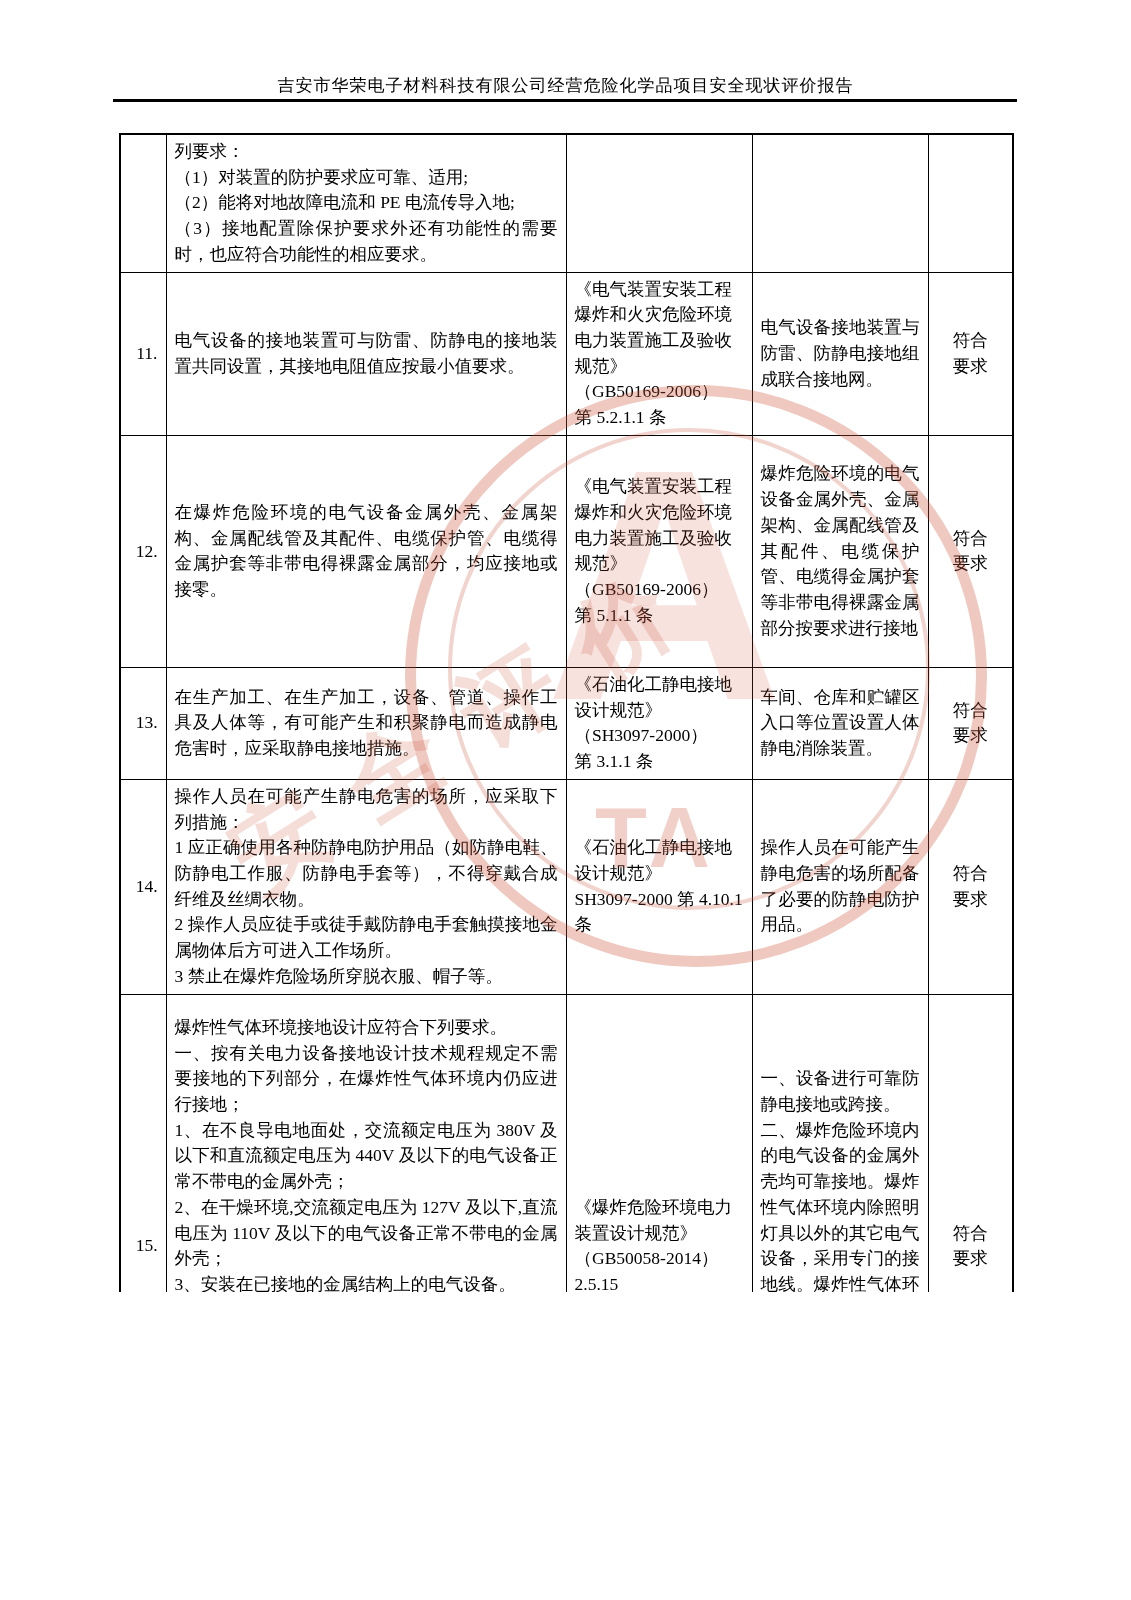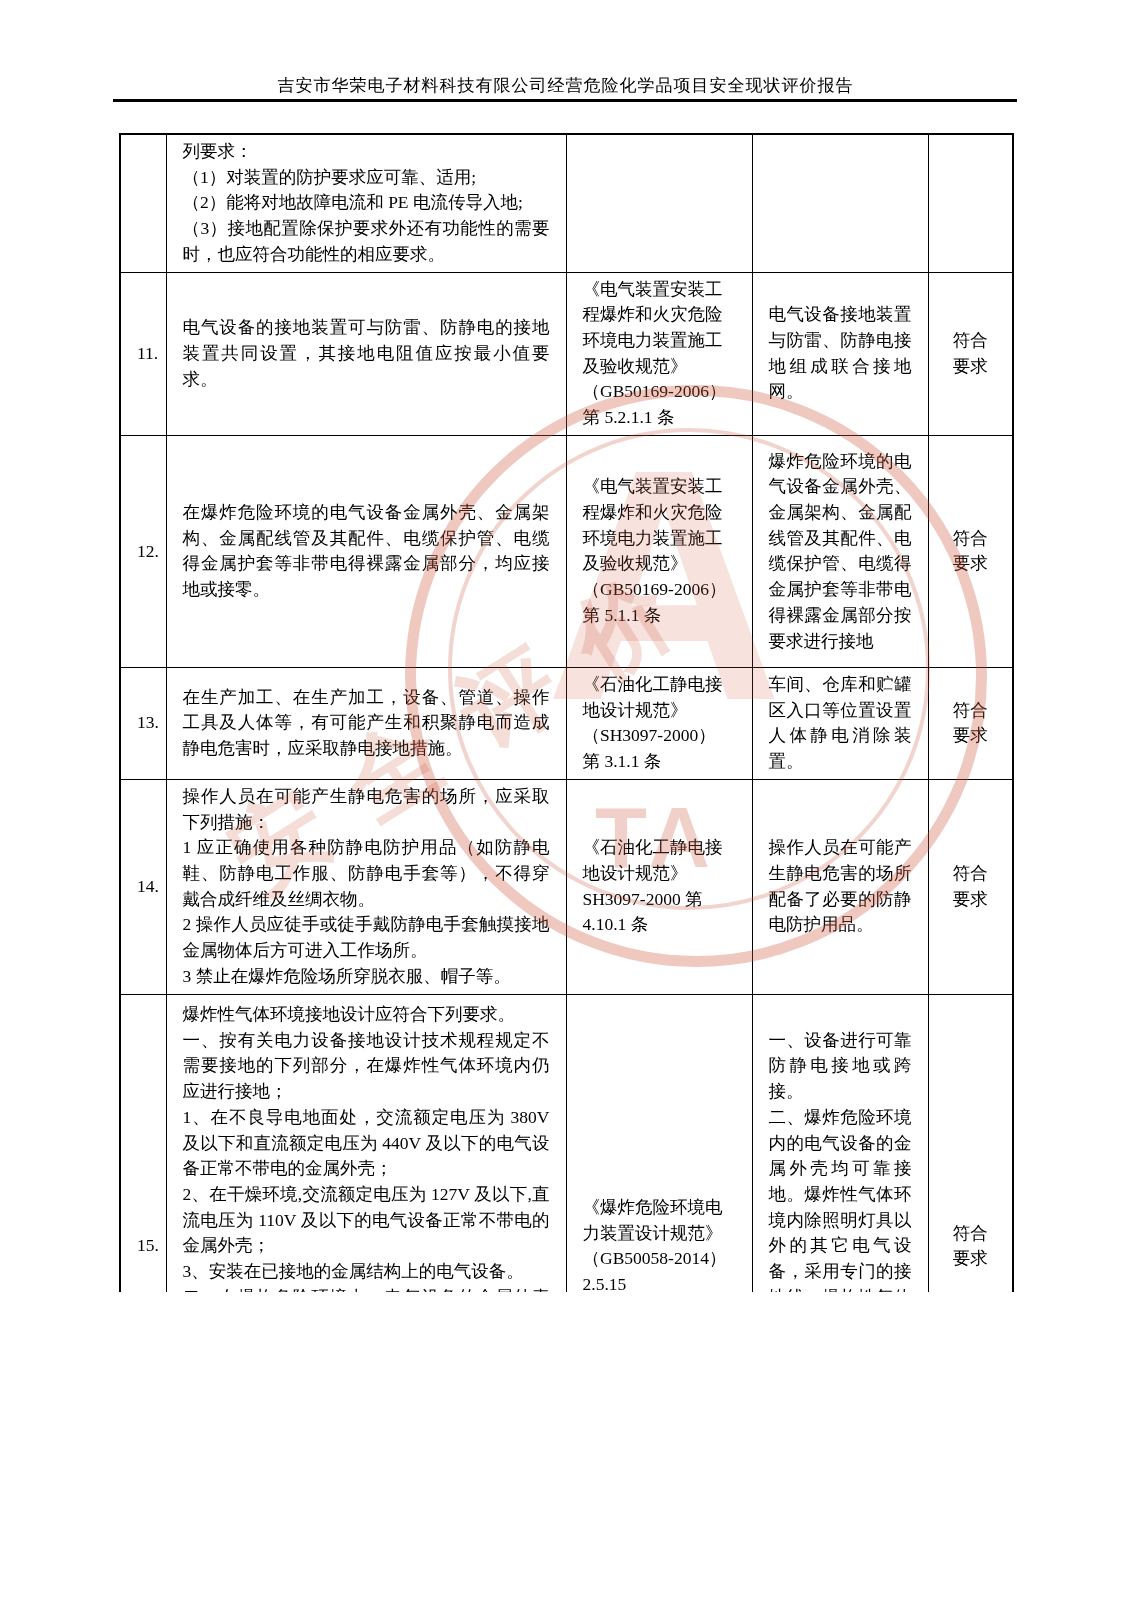--- a/index.html
+++ b/index.html
@@ -27,21 +27,21 @@
   .doc-table {
     position:absolute; top:133px; left:119px;
     width:893px;
     border-collapse:collapse; table-layout:fixed;
     font-size:17.5px; line-height:1.47;
     border:2px solid #000;
     z-index:1;
   }
   .doc-table td {
     border:1.6px solid #000;
-    padding:4px 16px;
+    padding:4px 8px;
     vertical-align:middle;
     overflow:hidden;
   }
   .num-cell { text-align:right; padding:4px 2px;margin-top:12px; }
   .content-cell { text-align:justify; white-space:pre-wrap; }
   .content-cell.center { }
   .content-cell.top { vertical-align:top; }
   .std-cell { text-align:left; white-space:pre-wrap; }
   .res-cell { text-align:justify; white-space:pre-wrap; }
   .status-cell { text-align:center; padding:4px 0;margin-top:20px; }

